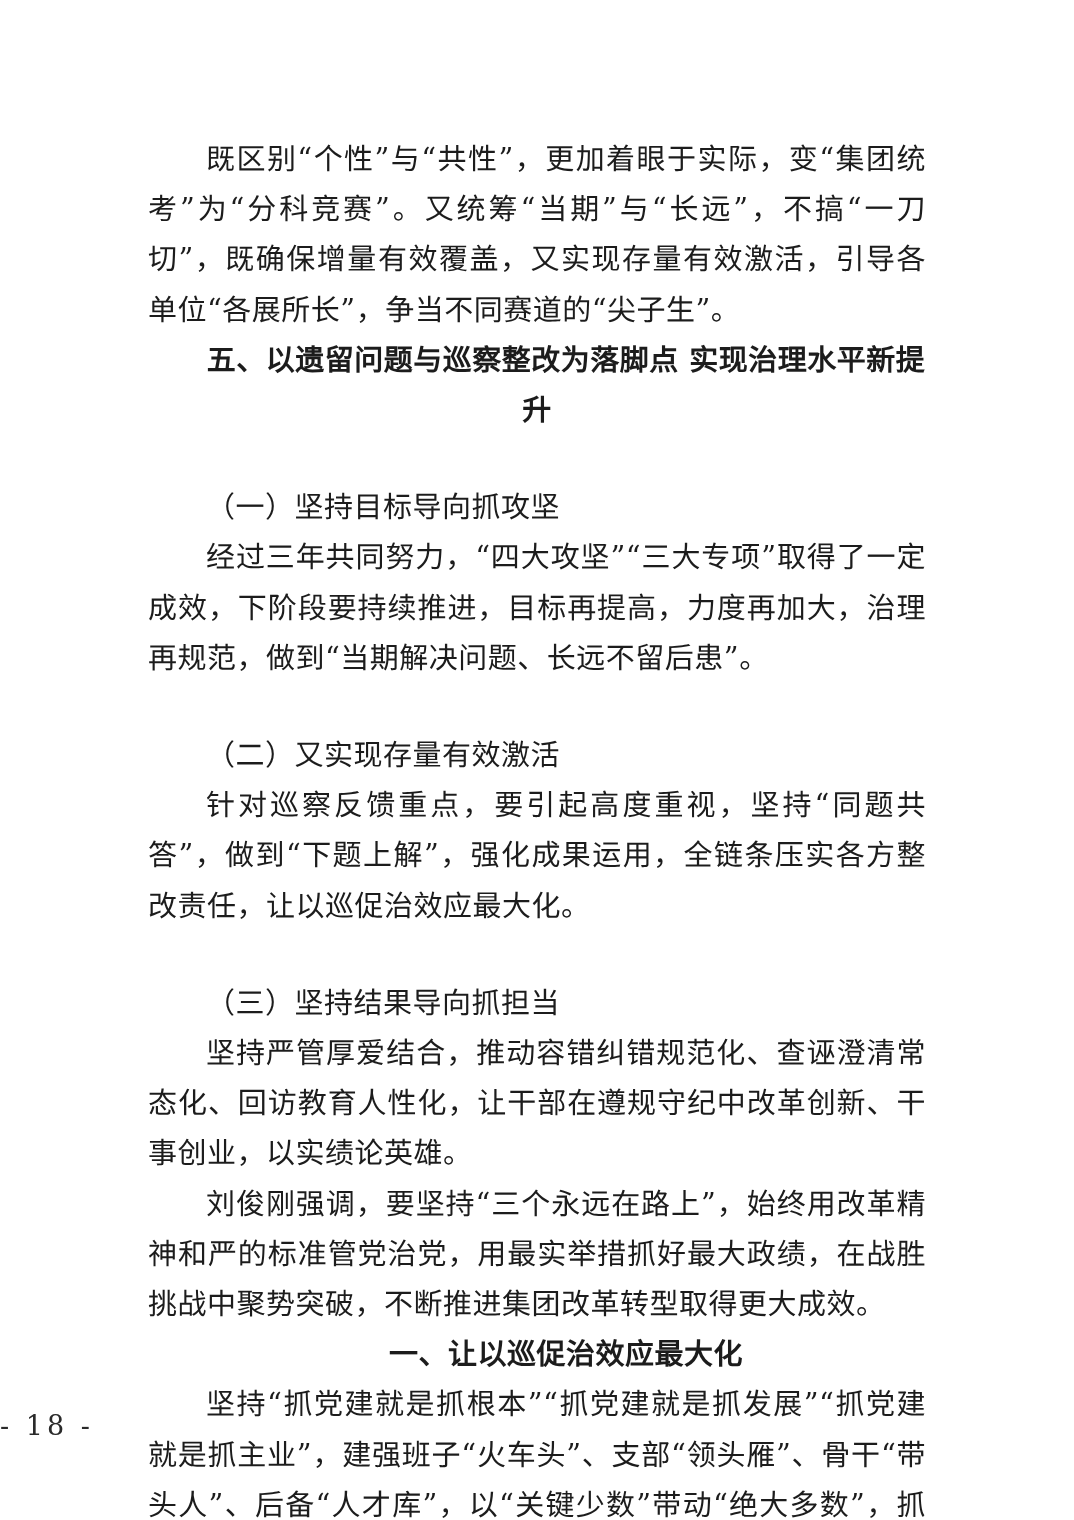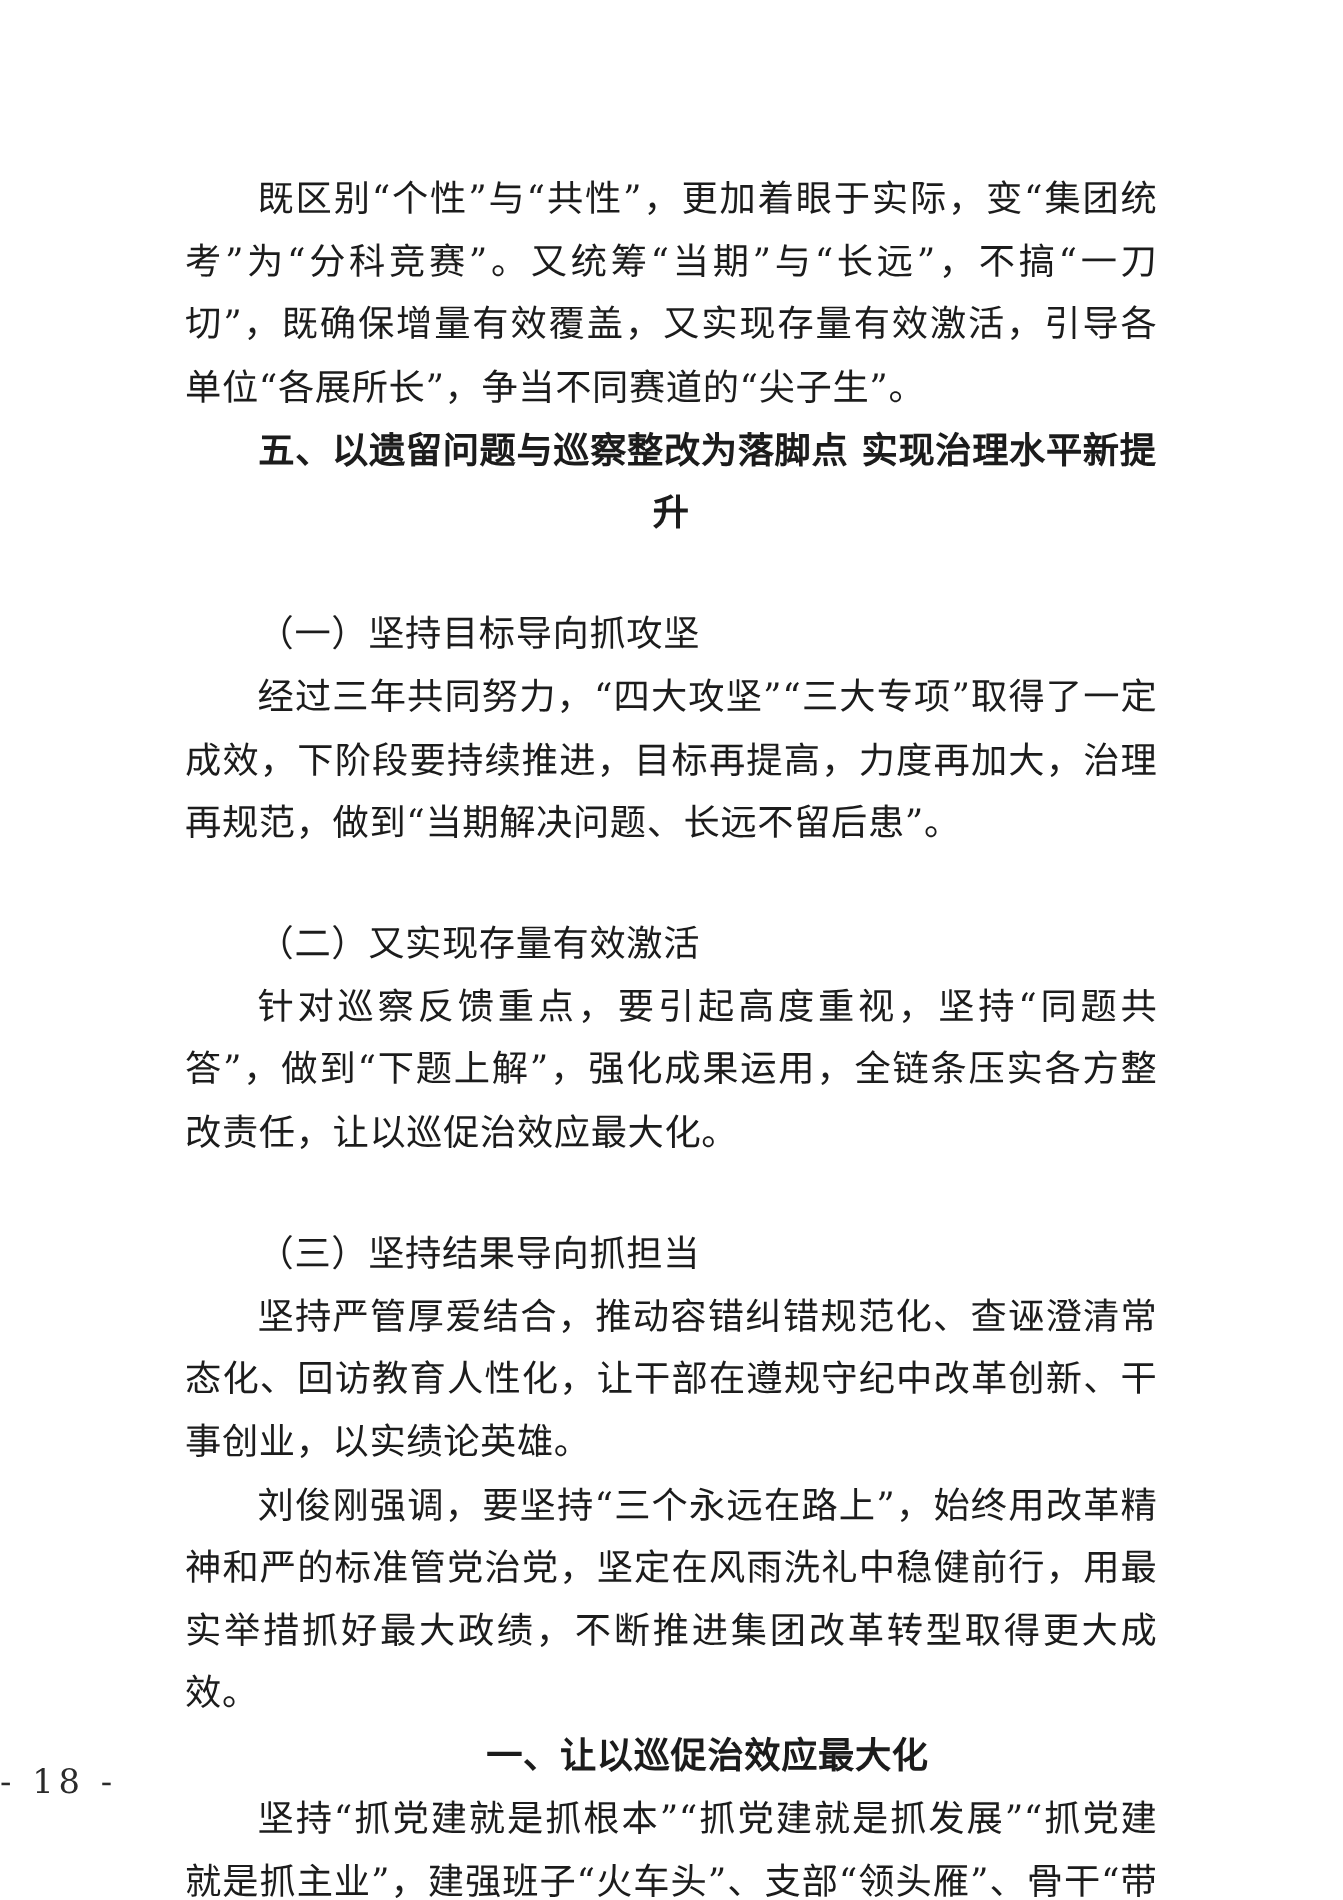--- a/index.html
+++ b/index.html
@@ -58,18 +58,18 @@
 <div class="page">
   <div class="content">
     <p class="para">既区别“个性”与“共性”，更加着眼于实际，变“集团统考”为“分科竞赛”。又统筹“当期”与“长远”，不搞“一刀切”，既确保增量有效覆盖，又实现存量有效激活，引导各单位“各展所长”，争当不同赛道的“尖子生”。</p>
     <p class="h-major">五、以遗留问题与巡察整改为落脚点 实现治理水平新提升</p>
     <p class="h-sub">（一）坚持目标导向抓攻坚</p>
     <p class="para">经过三年共同努力，“四大攻坚”“三大专项”取得了一定成效，下阶段要持续推进，目标再提高，力度再加大，治理再规范，做到“当期解决问题、长远不留后患”。</p>
     <p class="h-sub">（二）又实现存量有效激活</p>
     <p class="para">针对巡察反馈重点，要引起高度重视，坚持“同题共答”，做到“下题上解”，强化成果运用，全链条压实各方整改责任，让以巡促治效应最大化。</p>
     <p class="h-sub">（三）坚持结果导向抓担当</p>
     <p class="para">坚持严管厚爱结合，推动容错纠错规范化、查诬澄清常态化、回访教育人性化，让干部在遵规守纪中改革创新、干事创业，以实绩论英雄。</p>
-    <p class="para">刘俊刚强调，要坚持“三个永远在路上”，始终用改革精神和严的标准管党治党，坚定在风雨洗礼中稳健前行，用最实举措抓好最大政绩，不断推进集团改革转型取得更大成效。</p>
+    <p class="para">刘俊刚强调，要坚持“三个永远在路上”，始终用改革精神和严的标准管党治党，用最实举措抓好最大政绩，在战胜挑战中聚势突破，不断推进集团改革转型取得更大成效。</p>
     <p class="h-major">一、让以巡促治效应最大化</p>
     <p class="para">坚持“抓党建就是抓根本”“抓党建就是抓发展”“抓党建就是抓主业”，建强班子“火车头”、支部“领头雁”、骨干“带头人”、后备“人才库”，以“关键少数”带动“绝大多数”，抓好党建这个最大政绩。</p>
   </div>
   <div class="footer">- 18 -</div>
 </div>
 
 </body></html>

